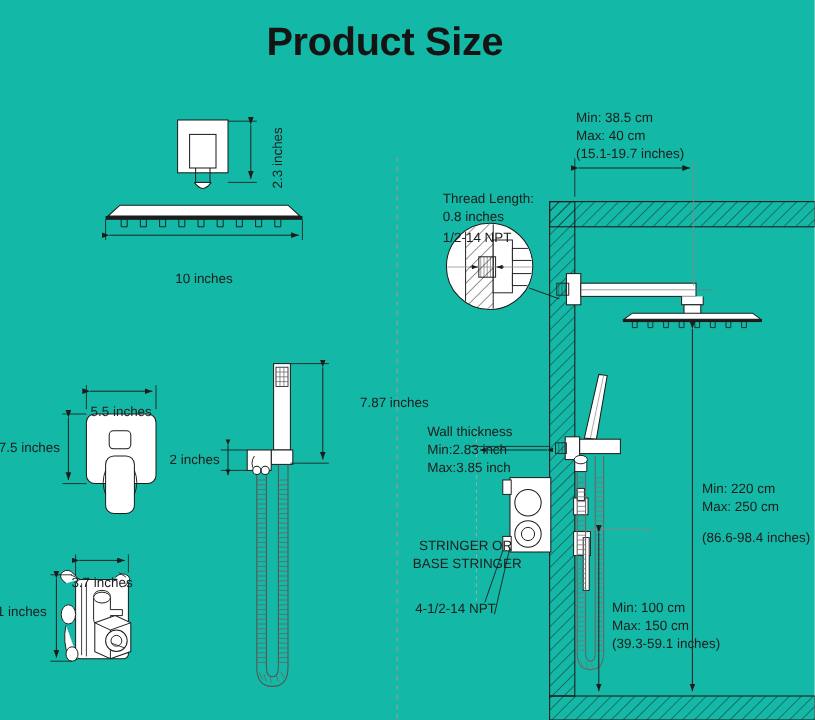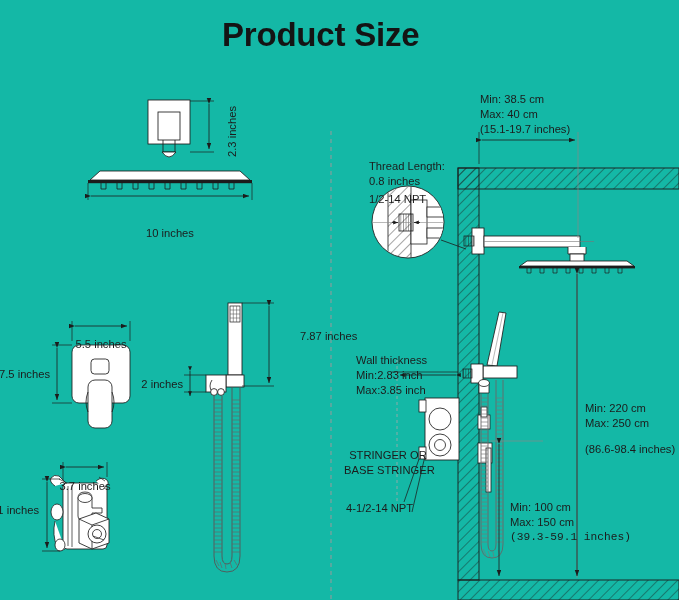--- a/index.html
+++ b/index.html
@@ -514,15 +514,15 @@
   <div class="lbl ctr" style="left:344px; top:431px; width:88px;">BASE STRINGER</div>
 
   <div class="lbl" style="left:346px; top:501px;">4-1/2-14 NPT</div>
 
   <div class="lbl" style="left:585px; top:401px;">Min: 220 cm</div>
   <div class="lbl" style="left:585px; top:416px;">Max: 250 cm</div>
   <div class="lbl" style="left:585px; top:442px;">(86.6-98.4 inches)</div>
 
   <div class="lbl" style="left:510px; top:500px;">Min: 100 cm</div>
   <div class="lbl" style="left:510px; top:515px;">Max: 150 cm</div>
-  <div class="lbl" style="left:510px; top:530px;font-family:Liberation Mono, monospace;">(39.3-59.1 inches)</div>
+  <div class="lbl" style="left:510px; top:530px;">(39.3-59.1 inches)</div>
 
 </div>
 
 </body></html>

